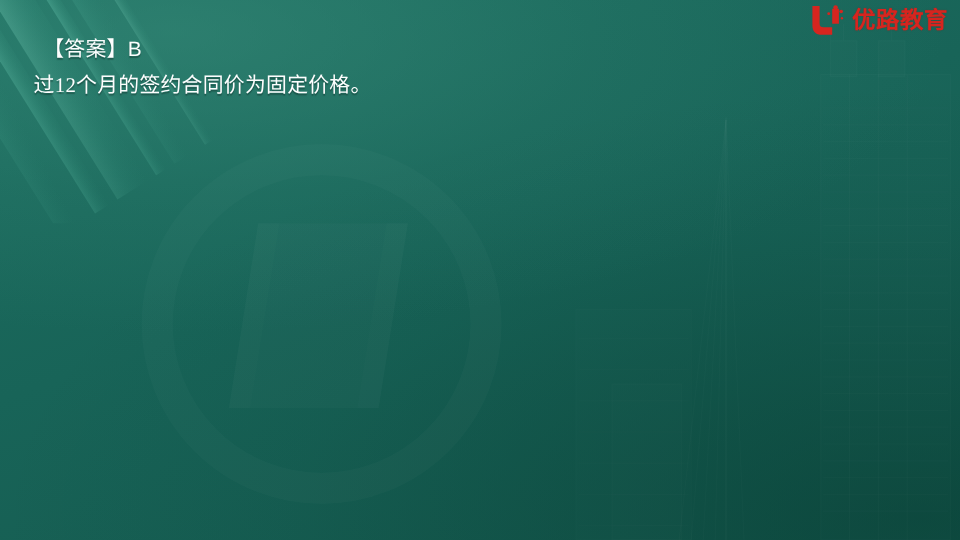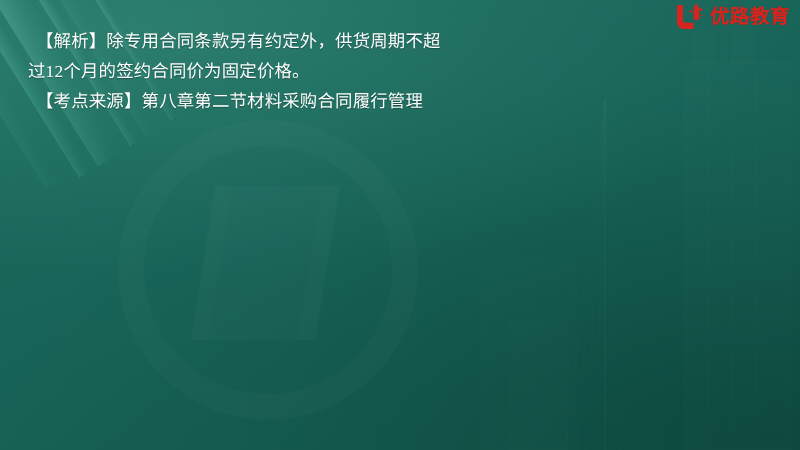--- a/index.html
+++ b/index.html
@@ -209,23 +209,22 @@
       <rect x="-60" y="-120" width="26" height="330" fill="url(#stripeC)"></rect>
       <rect x="-26" y="-120" width="14" height="330" fill="url(#stripeA)"></rect>
       <rect x="-4" y="-120" width="30" height="330" fill="url(#stripeB)"></rect>
       <rect x="34" y="-120" width="10" height="330" fill="url(#stripeA)"></rect>
       <rect x="52" y="-120" width="22" height="330" fill="url(#stripeC)"></rect>
       <rect x="82" y="-120" width="8" height="330" fill="url(#stripeB)"></rect>
     </g>
   </svg>
 
   <div class="text-block">
-    <div class="line">【解析】除专用合同条款另有约定外，供货周期不超</div>
+    <div class="line">【答案】B</div>
     <div class="line hang">过12个月的签约合同价为固定价格。</div>
-    <div class="line">【考点来源】第八章第二节材料采购合同履行管理</div>
   </div>
 
   <div class="brand">
     <svg class="brand-mark" width="30" height="26" viewBox="0 0 30 26">
       <path d="M3 1 h6 v14.5 a3.2 3.2 0 0 0 3.2 3.2 h7.3 v6.3 h-8.4 C5.6 25 3 21.9 3 17.2 Z" fill="#d6251f"></path>
       <path d="M19.5 3.2 h5.6 v12.6 h-5.6 Z" fill="#d6251f"></path>
       <circle cx="22.3" cy="2.2" r="1.9" fill="#d6251f"></circle>
       <circle cx="27.0" cy="5.6" r="1.5" fill="#d6251f"></circle>
       <circle cx="16.6" cy="7.4" r="1.2" fill="#d6251f"></circle>
       <circle cx="27.6" cy="11.2" r="1.0" fill="#d6251f"></circle>

